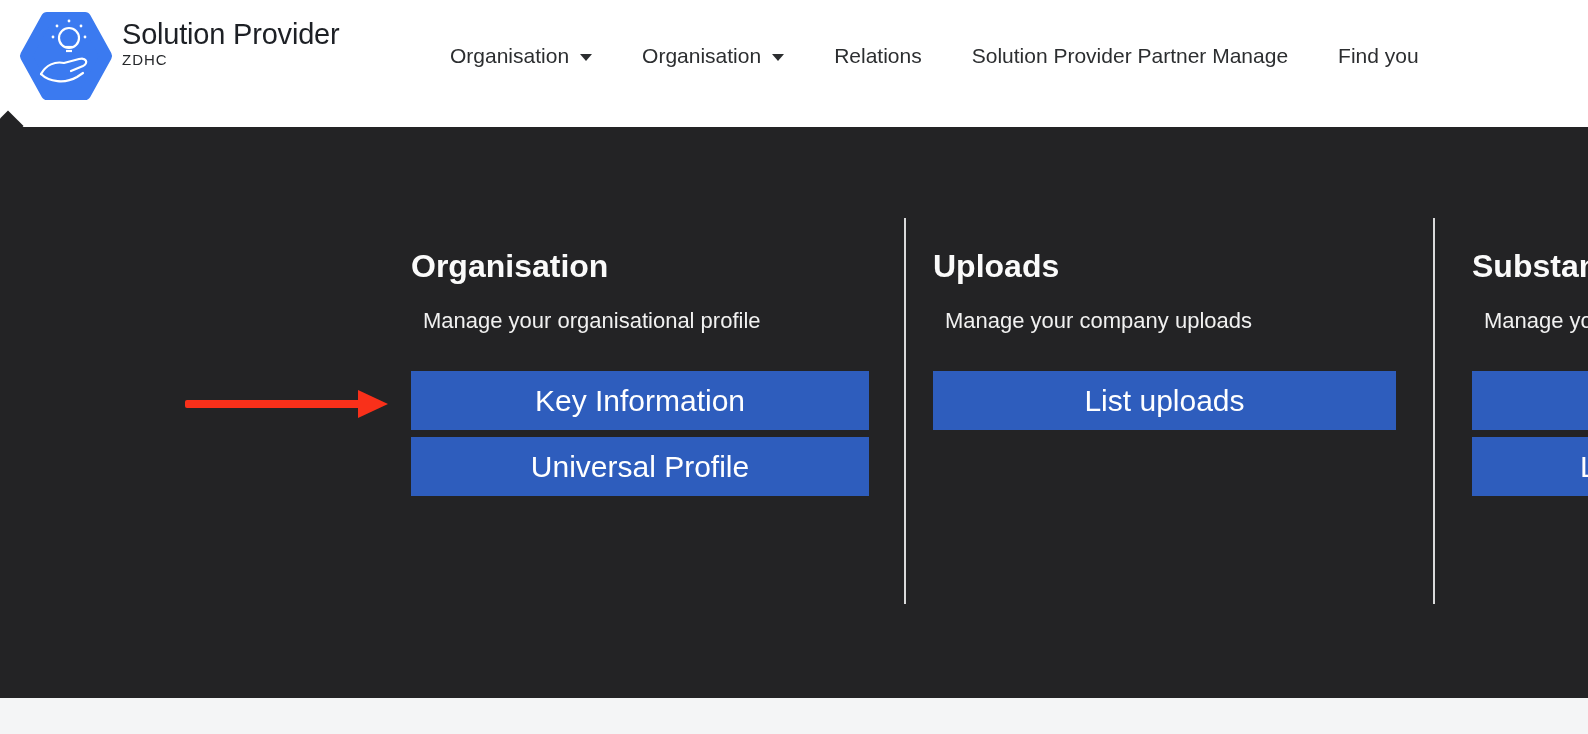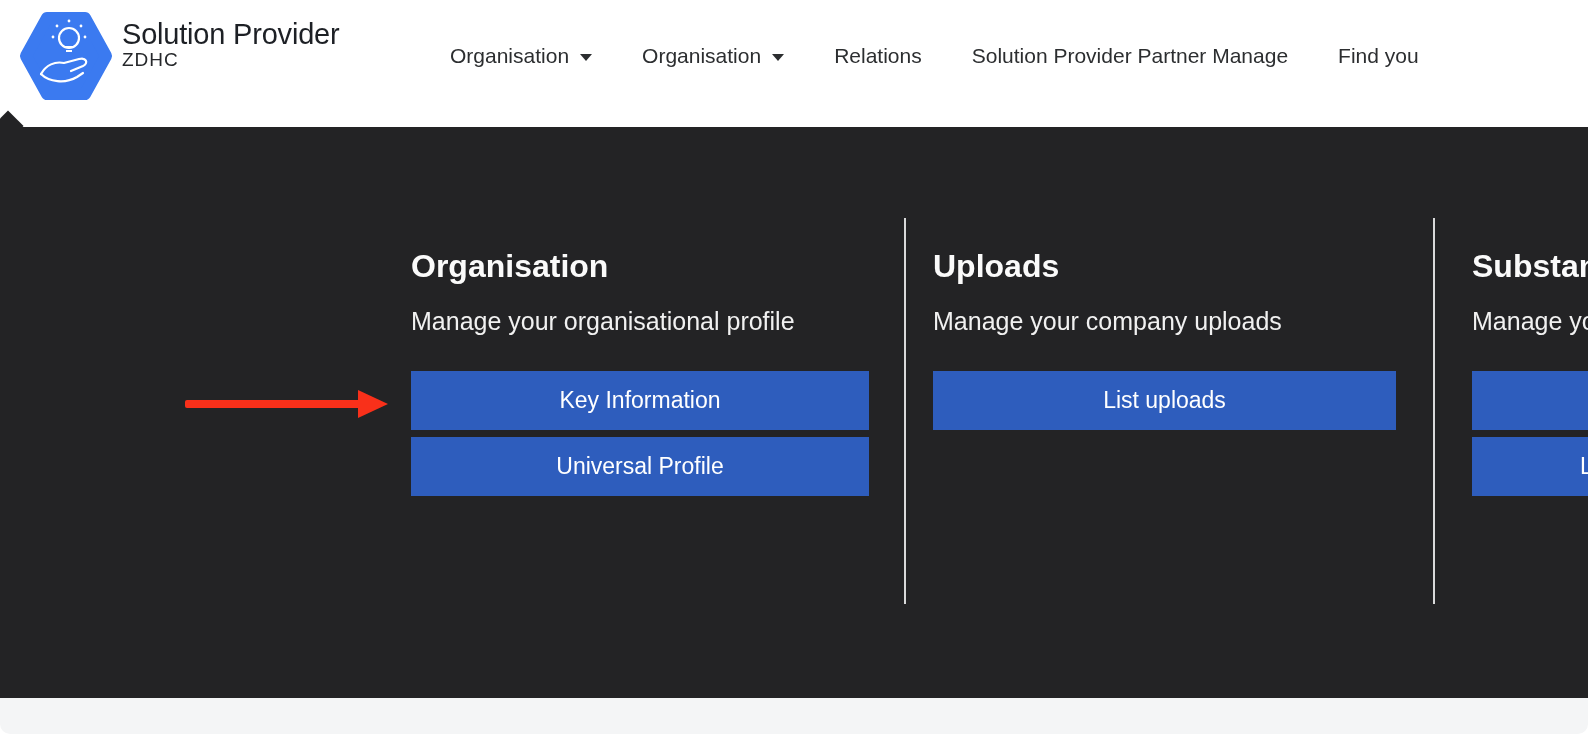--- a/index.html
+++ b/index.html
@@ -1,38 +1,38 @@
 <!DOCTYPE html>
 <html><head>
 <meta charset="utf-8">
 <style>
   html,body{margin:0;padding:0;background:#ffffff;}
   .screen{
     position:relative;width:1588px;height:734px;overflow:hidden;
-    font-family:"Liberation Sans",sans-serif;background:#ffffff;border-radius:10px;
+    font-family:"Liberation Sans",sans-serif;background:#ffffff;
   }
   
   .header{position:absolute;left:0;top:0;width:100%;height:127px;background:#ffffff;}
   .logo{position:absolute;left:19px;top:8px;width:94px;height:96px;cursor:pointer;}
   .brand{position:absolute;left:122px;top:20px;color:#1d2025;}
   .brand .bline{font-size:29px;line-height:28px;letter-spacing:-0.2px;}
-  .brand .bsub{font-size:19px;line-height:16px;letter-spacing:1px;margin-top:4px;color:#26282b;}
+  .brand .bsub{font-size:15px;line-height:16px;letter-spacing:1px;margin-top:4px;color:#26282b;}
   .nav{position:absolute;left:450px;top:0;height:112px;display:flex;align-items:center;gap:50px;white-space:nowrap;}
   .nav-item{display:flex;align-items:center;gap:11px;font-size:21px;color:#2c2e30;cursor:pointer;}
   .caret{width:0;height:0;border-left:6px solid transparent;border-right:6px solid transparent;border-top:7px solid #2c2e30;margin-top:3px;}
   
   .notch{position:absolute;left:-3px;top:115px;width:22px;height:22px;background:#232325;transform:rotate(45deg);}
   
   .main{position:absolute;left:0;top:127px;width:100%;height:571px;background:#232325;color:#fafafa;}
   .col{position:absolute;top:119px;}
   .col h2{margin:0;font-size:32px;line-height:40px;font-weight:bold;color:#fafafa;}
-  .col .sub{margin:20px 0 0;font-size:25px;line-height:30px;color:#f1f1f1;}
+  .col .sub{margin:20px 12px 0;font-size:22px;line-height:30px;color:#f1f1f1;}
   .btns{margin-top:35px;}
   .btn{height:59px;margin-bottom:7px;display:flex;align-items:center;justify-content:center;
-       background:#2e5dbd;color:#ffffff;font-size:23px;cursor:pointer;border:none;}
+       background:#2e5dbd;color:#ffffff;font-size:30px;cursor:pointer;border:none;}
   .btn.left-frag{justify-content:flex-start;}
   .btn.left-frag span{margin-left:108px;}
   .vdivider{position:absolute;top:91px;width:2px;height:386px;background:#d8d9da;}
   .arrow-line{position:absolute;left:185px;top:273px;width:176px;height:8px;background:#f9301a;border-radius:2px;}
   .arrow-head{position:absolute;left:358px;top:263px;width:0;height:0;
       border-top:14px solid transparent;border-bottom:14px solid transparent;border-left:30px solid #f9301a;}
   
   .footer{position:absolute;left:0;top:698px;width:100%;height:36px;background:#f4f5f6;}
 </style>
 </head>

